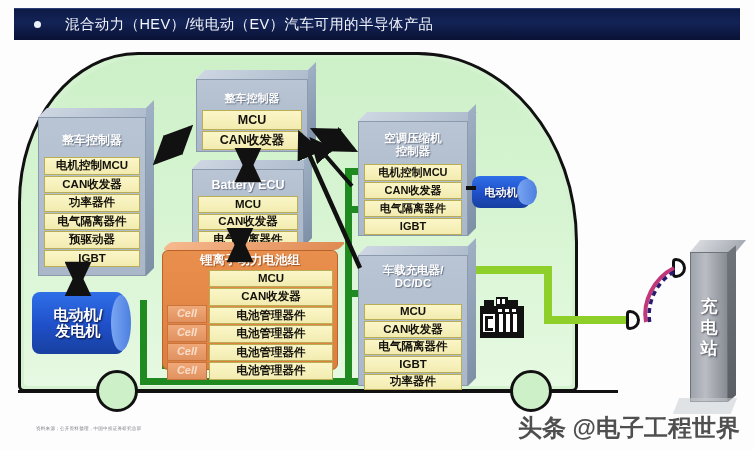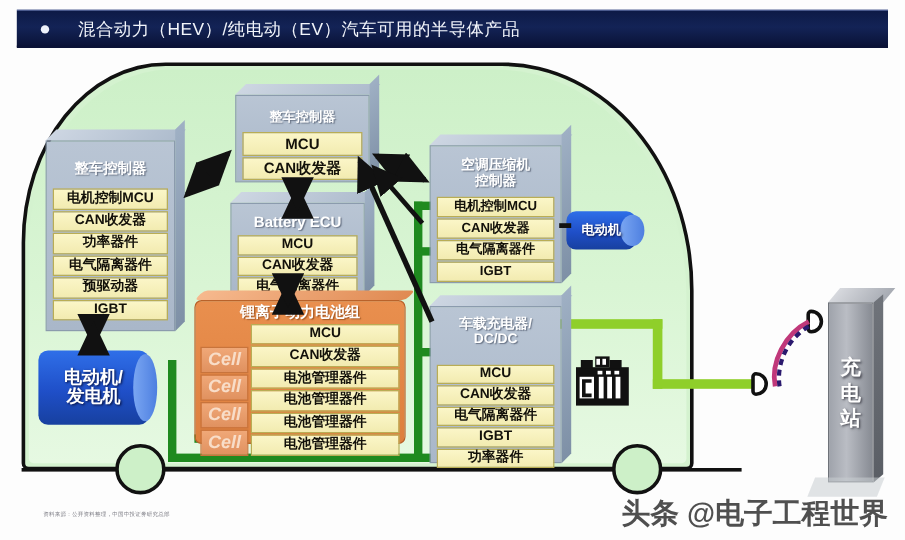--- a/index.html
+++ b/index.html
@@ -126,21 +126,21 @@
   #box-pack .ptitle{
     color:#ffffff;font-weight:bold;font-size:12.5px;text-align:center;
     text-shadow:1px 1px 1px rgba(110,50,10,.6);margin-bottom:3px;line-height:1;
   }
   #box-pack .pgrid{display:flex;gap:2px;}
   #box-pack .cells{display:flex;flex-direction:column;gap:1px;
     width:40px;justify-content:flex-end;padding-bottom:0px;}
   #box-pack .cell{
     background:linear-gradient(180deg,#f0a878,#e0915f);
     border:1px solid #c8743c;color:#f8ddc8;font-weight:bold;
-    font-size:15px;text-align:center;line-height:1;padding:2.5px 0;
+    font-size:11px;text-align:center;line-height:1;padding:2.5px 0;
     box-sizing:border-box;font-style:italic;
   }
   #box-pack .pitems{flex:1;display:flex;flex-direction:column;gap:1px;}
   #box-pack .pitem{
     background:linear-gradient(180deg,#fbf6c8,#f2ebb0);
     border:1px solid #b9ad55;color:#13110a;font-weight:bold;
     font-size:11.5px;text-align:center;line-height:1;padding:2px 0;
     box-sizing:border-box;white-space:nowrap;
   }
 

